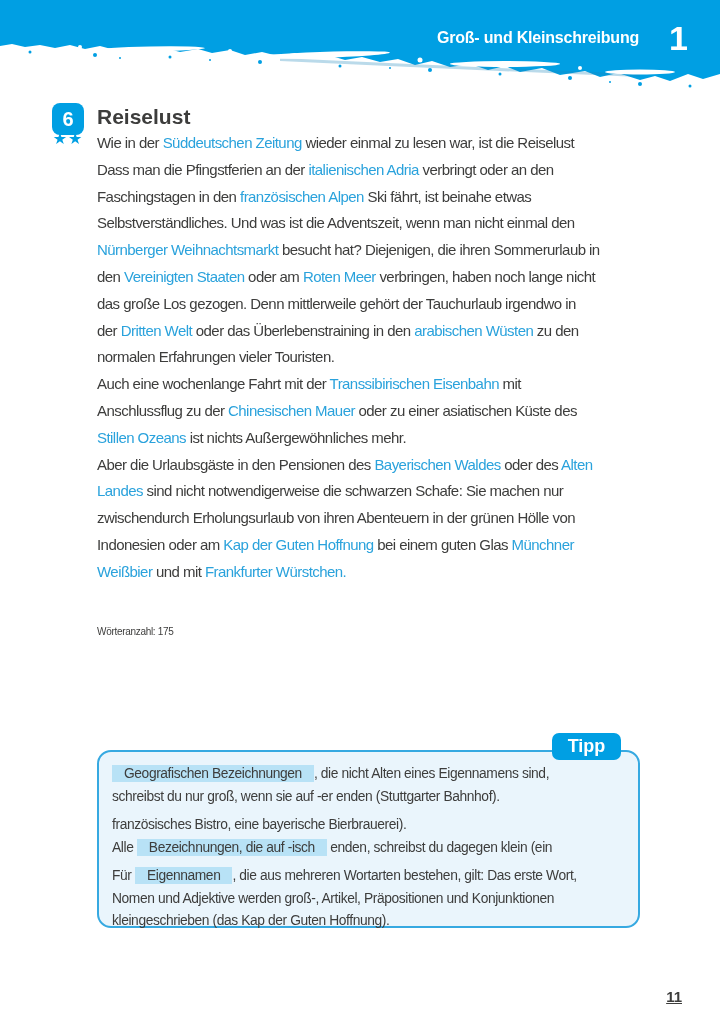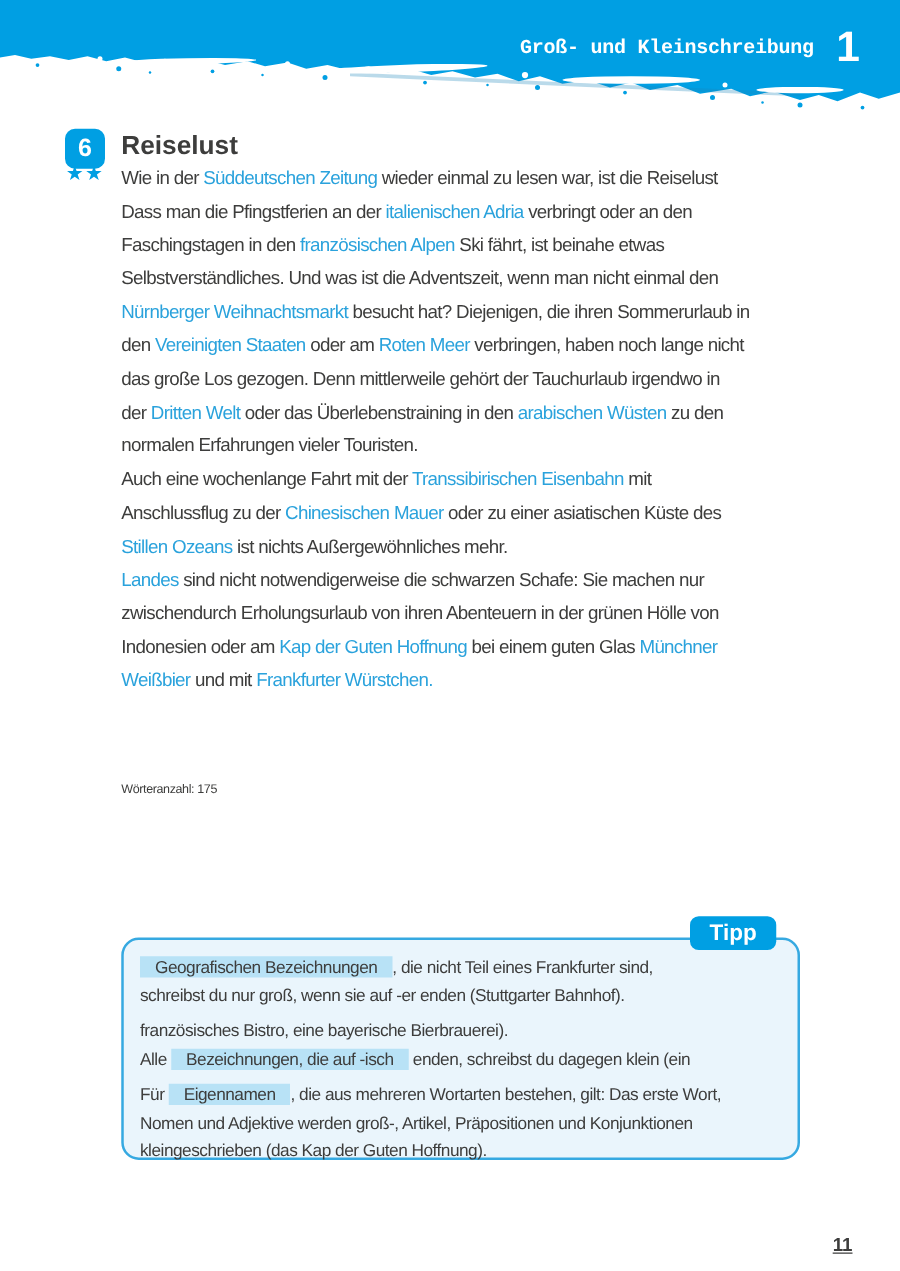--- a/index.html
+++ b/index.html
@@ -22,22 +22,21 @@
   }
   
   .brush{position:absolute;top:0;left:0;width:720px;height:95px;}
   .header-text{
     position:absolute;top:21px;right:32px;
     display:flex;align-items:center;
     color:#fff;z-index:2;
   }
   .header-title{
     font-size:16px;font-weight:bold;letter-spacing:-0.2px;
-    margin-right:18px;
-    font-family:Liberation Mono, monospace;
+    margin-right:30px;
   }
   .header-chapter{
     font-size:34px;font-weight:bold;line-height:1;
   }
   
   .badge{
     position:absolute;left:52px;top:103px;
     width:32px;height:32px;border-radius:8px;
     background:var(--accent);
     color:#fff;font-size:20px;font-weight:bold;
@@ -145,32 +144,33 @@
       <div class="aline"><span>Faschingstagen in den </span><span class="blue">französischen Alpen</span><span> Ski fährt, ist beinahe etwas</span></div>
       <div class="aline"><span>Selbstverständliches. Und was ist die Adventszeit, wenn man nicht einmal den</span></div>
       <div class="aline"><span class="blue">Nürnberger Weihnachtsmarkt</span><span> besucht hat? Diejenigen, die ihren Sommerurlaub in</span></div>
       <div class="aline"><span>den </span><span class="blue">Vereinigten Staaten</span><span> oder am </span><span class="blue">Roten Meer</span><span> verbringen, haben noch lange nicht</span></div>
       <div class="aline"><span>das große Los gezogen. Denn mittlerweile gehört der Tauchurlaub irgendwo in</span></div>
       <div class="aline"><span>der </span><span class="blue">Dritten Welt</span><span> oder das Überlebenstraining in den </span><span class="blue">arabischen Wüsten</span><span> zu den</span></div>
       <div class="aline"><span>normalen Erfahrungen vieler Touristen.</span></div>
       <div class="aline"><span>Auch eine wochenlange Fahrt mit der </span><span class="blue">Transsibirischen Eisenbahn</span><span> mit</span></div>
       <div class="aline"><span>Anschlussflug zu der </span><span class="blue">Chinesischen Mauer</span><span> oder zu einer asiatischen Küste des</span></div>
       <div class="aline"><span class="blue">Stillen Ozeans</span><span> ist nichts Außergewöhnliches mehr.</span></div>
+      <div class="aline"><span>Aber die Urlaubsgäste in den Pensionen des </span><span class="blue">Bayerischen Waldes</span><span> oder des </span><span class="blue">Alten</span></div>
       <div class="aline"><span class="blue">Landes</span><span> sind nicht notwendigerweise die schwarzen Schafe: Sie machen nur</span></div>
       <div class="aline"><span>zwischendurch Erholungsurlaub von ihren Abenteuern in der grünen Hölle von</span></div>
       <div class="aline"><span>Indonesien oder am </span><span class="blue">Kap der Guten Hoffnung</span><span> bei einem guten Glas </span><span class="blue">Münchner</span></div>
       <div class="aline"><span class="blue">Weißbier</span><span> und mit </span><span class="blue">Frankfurter Würstchen.</span></div>
     </div>
 
   <div class="word-count">Wörteranzahl: 175</div>
 
   <div class="tip-tab">Tipp</div>
   <div class="tip-box" id="tipbox">
       <div class="tpara">
-        <div class="tline"><span class="hl">Geografischen Bezeichnungen</span><span>, die nicht Teil eines Frankfurter sind,</span></div>
+        <div class="tline"><span class="hl">Geografischen Bezeichnungen</span><span>, die nicht Alten eines Eigennamens sind,</span></div>
         <div class="tline"><span>schreibst du nur groß, wenn sie auf -er enden (Stuttgarter Bahnhof).</span></div>
       </div>
       <div class="tpara">
         <div class="tline"><span>französisches Bistro, eine bayerische Bierbrauerei).</span></div>
         <div class="tline"><span>Alle </span><span class="hl">Bezeichnungen, die auf -isch</span><span> enden, schreibst du dagegen klein (ein</span></div>
       </div>
       <div class="tpara">
         <div class="tline"><span>Für </span><span class="hl">Eigennamen</span><span>, die aus mehreren Wortarten bestehen, gilt: Das erste Wort,</span></div>
         <div class="tline"><span>Nomen und Adjektive werden groß-, Artikel, Präpositionen und Konjunktionen</span></div>
         <div class="tline"><span>kleingeschrieben (das Kap der Guten Hoffnung).</span></div>

